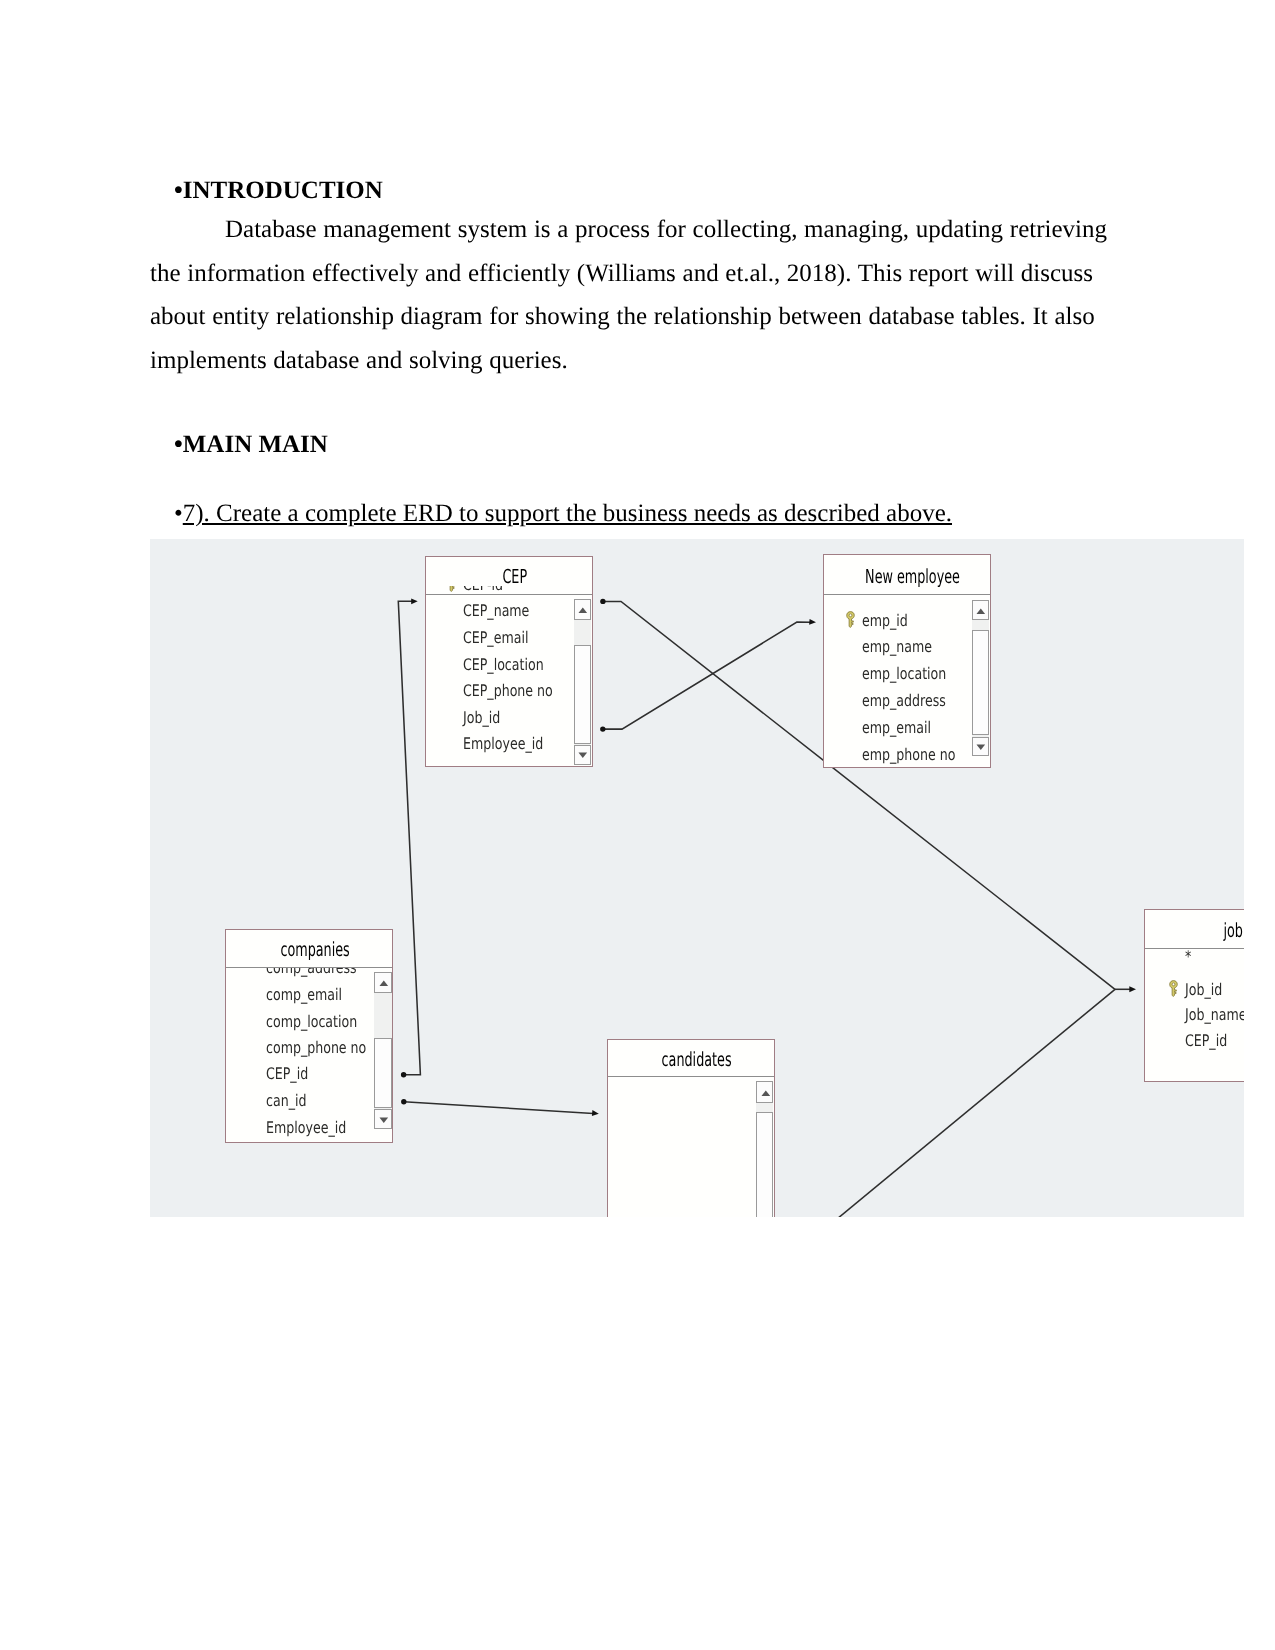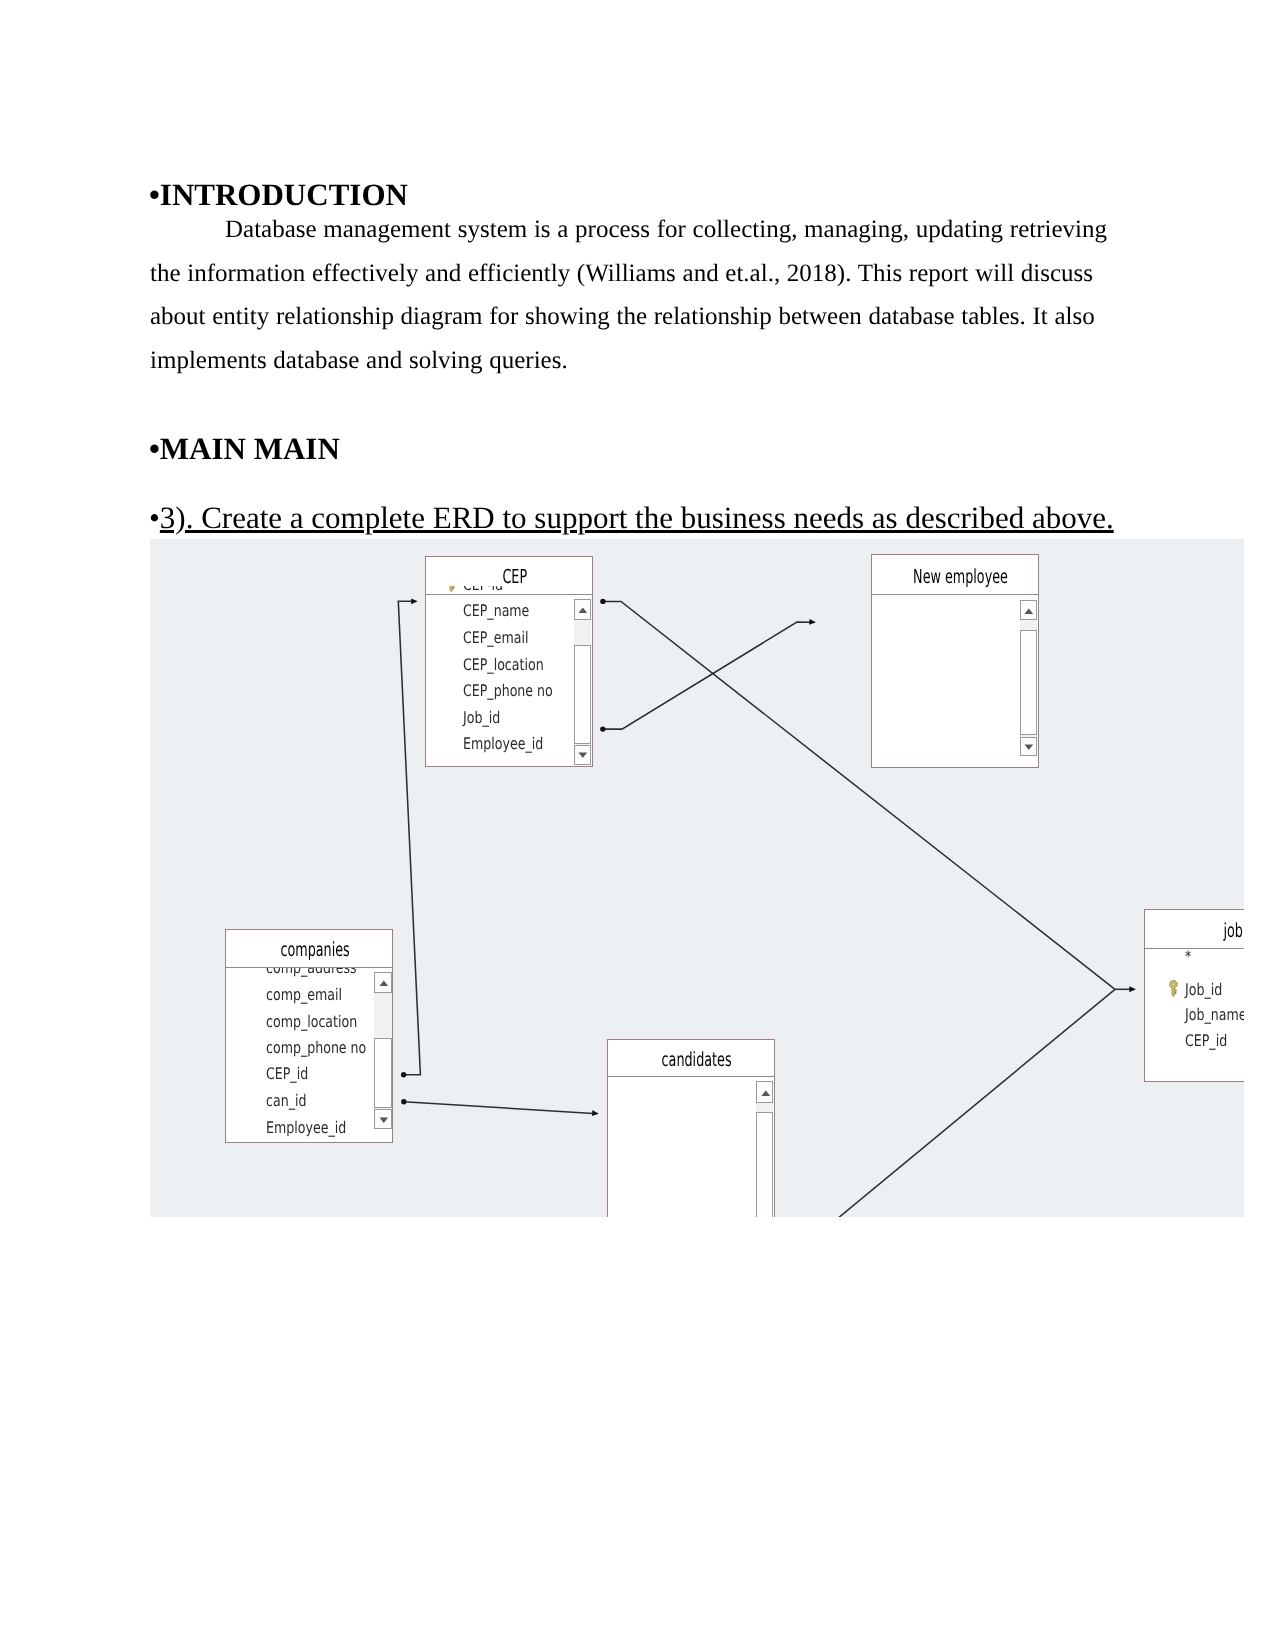--- a/index.html
+++ b/index.html
@@ -3,21 +3,21 @@
 <meta charset="utf-8">
 <title>Document</title>
 <style>
   html,body{margin:0;padding:0;}
   body{width:1275px;height:1650px;background:#ffffff;
        font-family:"Liberation Serif", serif;
        overflow:hidden;position:relative;
        -webkit-font-smoothing:antialiased;text-rendering:geometricPrecision;}
   .page{position:absolute;left:0;top:0;width:1275px;height:1650px;}
 
-  .bullet-head{position:absolute;font-weight:bold;font-size:31px;color:#000;white-space:nowrap;}
+  .bullet-head{position:absolute;font-weight:bold;font-size:25px;color:#000;white-space:nowrap;margin-left:25px;}
   .para{position:absolute;font-size:25px;line-height:43.6px;color:#000;text-align:left;word-spacing:0.45px;}
   .u{text-decoration:underline;text-underline-offset:2px;}
 
   
   #erd{position:absolute;left:150px;top:539px;width:1094px;height:678px;overflow:hidden;
        background:#edf0f2;}
   #erd .inner{position:absolute;left:0;top:0;width:1094px;height:678px;}
 
   .tbl{position:absolute;background:#fffffd;border:1.3px solid #a07d84;box-sizing:border-box;}
   .tbl-title{position:absolute;left:5.8px;right:-5.8px;text-align:center;
@@ -48,21 +48,21 @@
     <span>•</span><span>INTRODUCTION</span>
   </div>
 
   <div class="para" style="left:150px;top:208px;width:968px;text-indent:75px;">Database management system is a process for collecting, managing, updating retrieving the information effectively and efficiently (Williams and et.al., 2018). This report will discuss about entity relationship diagram for showing the relationship between database tables. It also implements database and solving queries.</div>
 
   <div class="bullet-head" style="left:149px;top:431px;">
     <span>•</span><span>MAIN MAIN</span>
   </div>
 
   <div class="bullet-head" style="left:149px;top:500px;font-weight:normal;">
-    <span>•</span><span class="u">3). Create a complete ERD to support the business needs as described above.</span>
+    <span>•</span><span class="u">7). Create a complete ERD to support the business needs as described above.</span>
   </div>
 
   <div id="erd">
     <div class="inner" id="erd-inner">
 
       <svg width="0" height="0" style="position:absolute;" aria-hidden="true">
         <defs>
           <g id="keyg">
             <path d="M4.5 0.6
                      C6.65 0.6 8.3 2.25 8.3 4.3
@@ -137,38 +137,51 @@
             <div class="row" style="top:133.8px;">CEP_phone no</div>
             <div class="row" style="top:160.5px;">Job_id</div>
             <div class="row" style="top:187.2px;">Employee_id</div>
           </div>
           <svg class="keyicon" style="left:21px;top:-10.7px;" viewBox="0 0 9 17">
               <use href="#keyg"></use>
             </svg>
                   </div>
       </div>
 
-      <div class="tbl" style="left:673.4px;top:15.3px;width:167.3px;height:214.1px;margin-left:48px;">
+      <div class="tbl" style="left:673.4px;top:15.3px;width:167.3px;height:214.1px;">
         <div class="tbl-title" style="top:12.17px;">
           <span>New employee</span></div>
         <div class="tbl-hr" style="top:38.5px;"></div>
         <div class="sb" style="left:147.4px;top:44.4px;width:16.8px;height:156.5px;">
             <div class="sb-track" style="top:0;height:156.5px;"></div>
             <div class="sb-btn" style="top:0;height:20.7px;">
               <svg class="sb-arrow" style="left:3.6px;top:7.0px;width:9.6px;height:6.6px;" viewBox="0 0 12 8">
                 <path d="M6 0.6 L11.4 7.4 L0.6 7.4 Z" fill="#555"></path>
               </svg>
             </div>
             <div class="sb-thumb" style="top:30px;height:105.8px;"></div>
             <div class="sb-btn" style="top:137.2px;height:19.3px;">
               <svg class="sb-arrow" style="left:3.6px;top:6.4px;width:9.6px;height:6.6px;" viewBox="0 0 12 8">
                 <path d="M6 7.4 L0.6 0.6 L11.4 0.6 Z" fill="#555"></path>
               </svg>
             </div>
           </div>
+        <div class="tbody" style="top:39.7px;">
+          <div class="rows" style="left:38.1px;top:-39.7px;">
+            <div class="row" style="top:55.4px;">emp_id</div>
+            <div class="row" style="top:81.8px;">emp_name</div>
+            <div class="row" style="top:108.9px;">emp_location</div>
+            <div class="row" style="top:136px;">emp_address</div>
+            <div class="row" style="top:163.1px;">emp_email</div>
+            <div class="row" style="top:189.5px;">emp_phone no</div>
+          </div>
+          <svg class="keyicon" style="left:22.1px;top:16px;" viewBox="0 0 9 17">
+              <use href="#keyg"></use>
+            </svg>
+                  </div>
       </div>
 
       <div class="tbl" style="left:74.9px;top:390.4px;width:168.6px;height:213.2px;">
         <div class="tbl-title" style="top:10.07px;">
           <span>companies</span></div>
         <div class="tbl-hr" style="top:36.2px;"></div>
         <div class="sb" style="left:148.1px;top:41.6px;width:17.7px;height:157.1px;">
             <div class="sb-track" style="top:0;height:157.1px;"></div>
             <div class="sb-btn" style="top:0;height:20.9px;">
               <svg class="sb-arrow" style="left:4.0px;top:7.1px;width:9.6px;height:6.6px;" viewBox="0 0 12 8">

